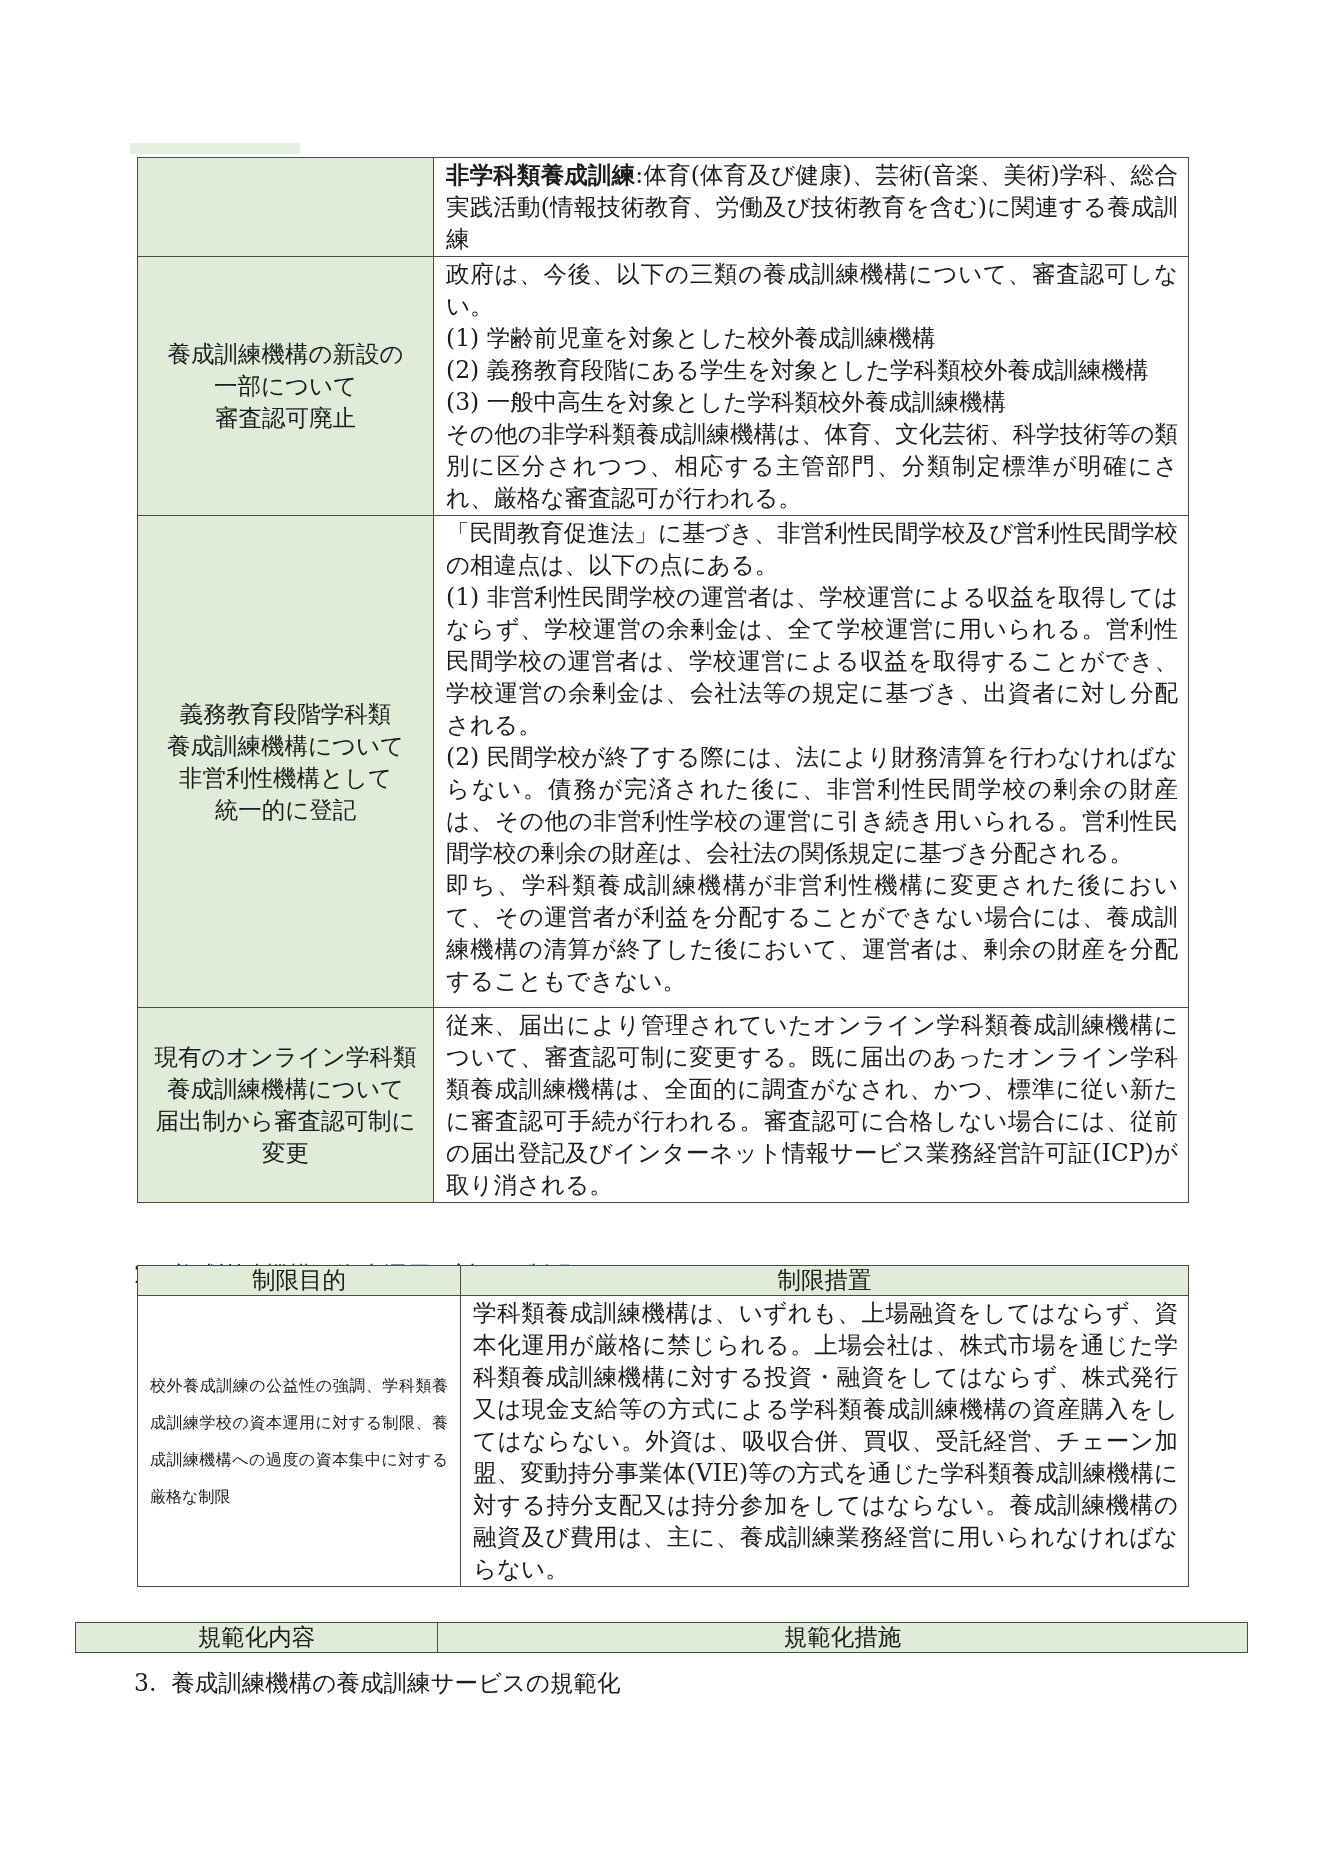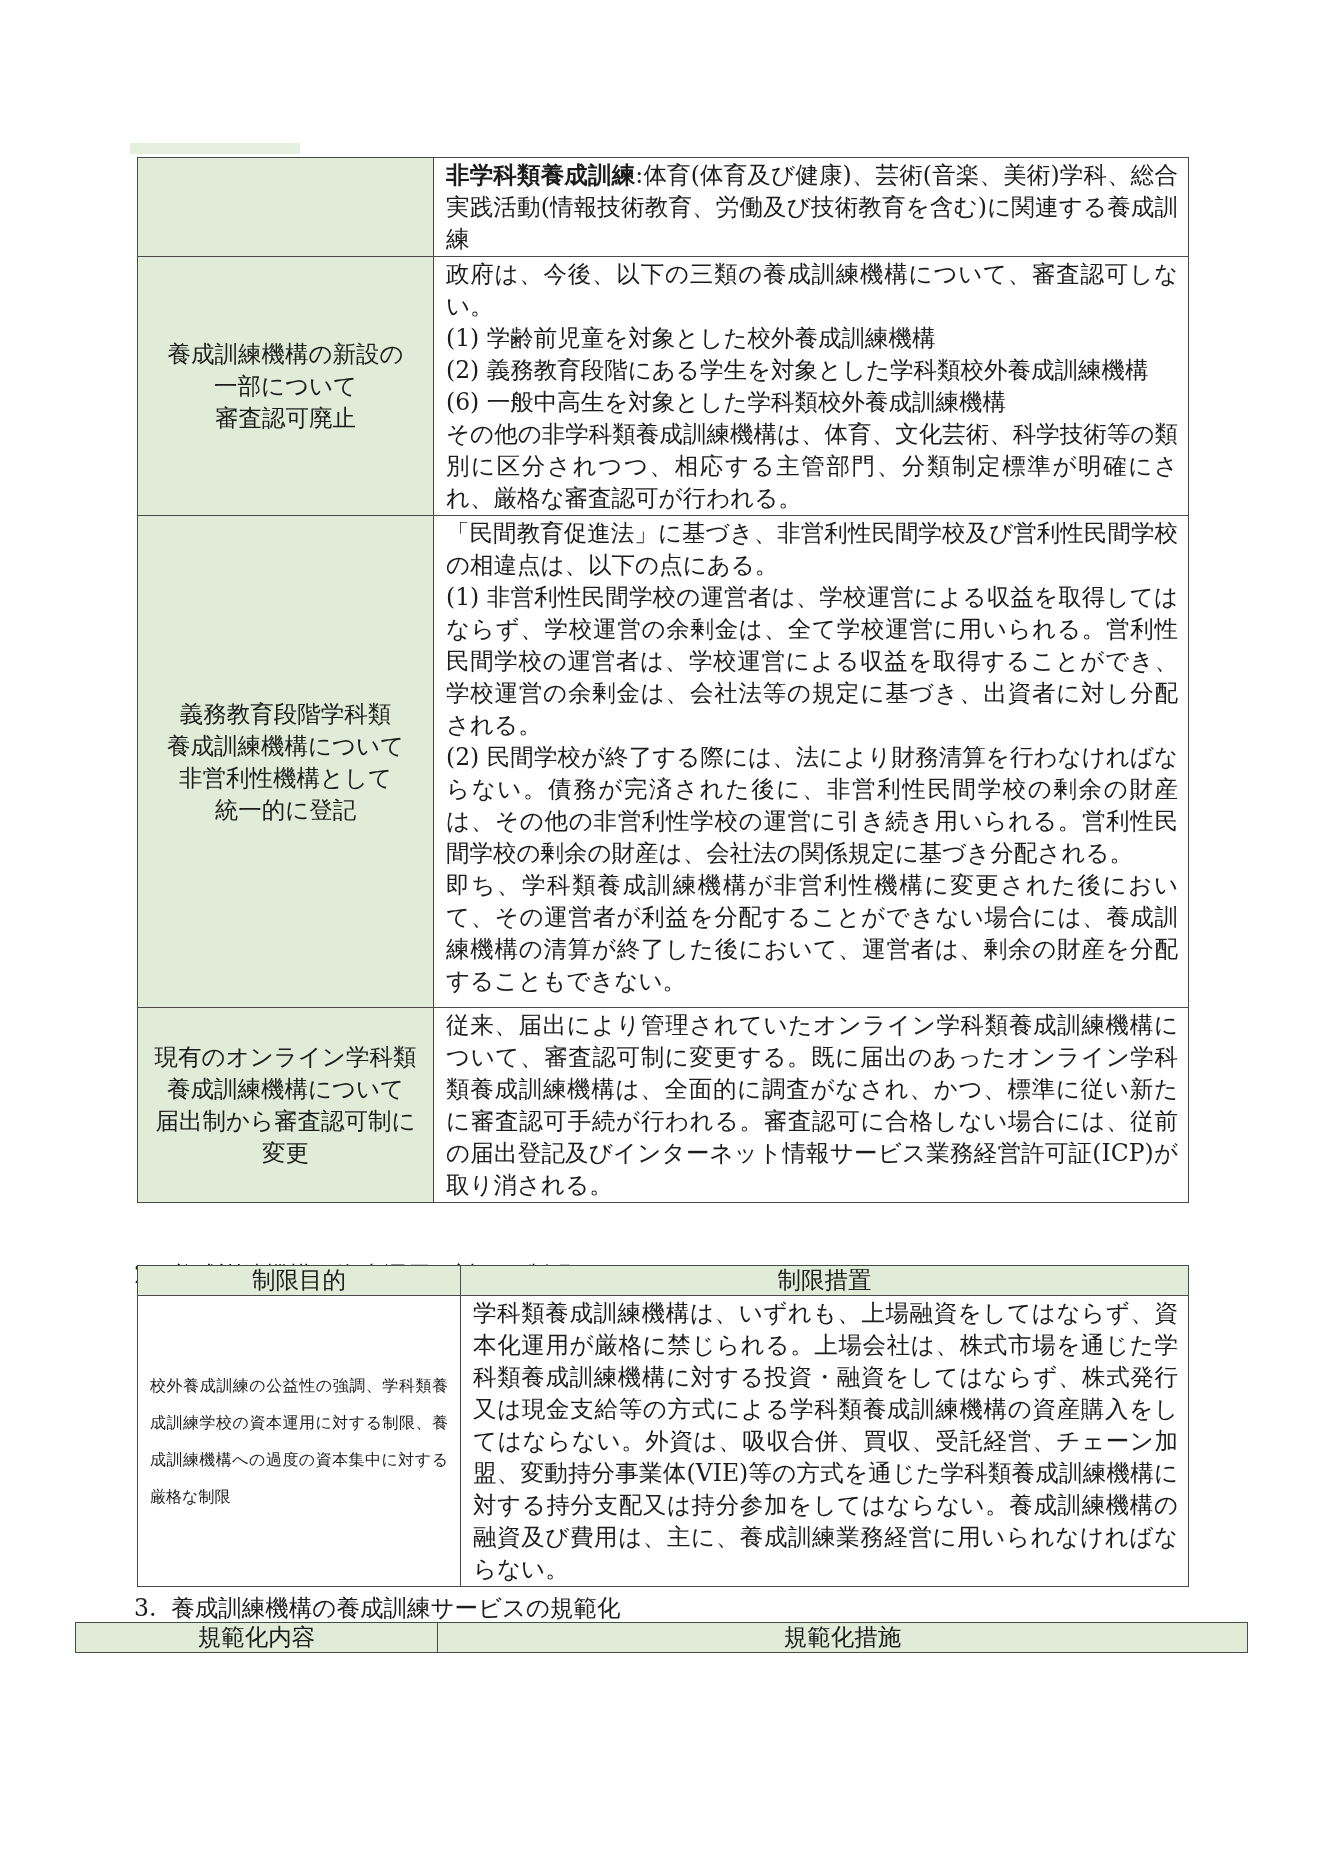--- a/index.html
+++ b/index.html
@@ -90,21 +90,21 @@
         <td class="cell-label" style="height:95px;"></td>
         <td class="cell-body"><strong>非学科類養成訓練</strong><span>:体育(体育及び健康)、芸術(音楽、美術)学科、総合実践活動(情報技術教育、労働及び技術教育を含む)に関連する養成訓練</span></td>
       </tr>
       <tr>
         <td class="cell-label" style="height:255px;margin-top:32px;">養成訓練機構の新設の
 一部について
 審査認可廃止</td>
         <td class="cell-body">政府は、今後、以下の三類の養成訓練機構について、審査認可しない。
 (1) 学齢前児童を対象とした校外養成訓練機構
 (2) 義務教育段階にある学生を対象とした学科類校外養成訓練機構
-(6) 一般中高生を対象とした学科類校外養成訓練機構
+(3) 一般中高生を対象とした学科類校外養成訓練機構
 その他の非学科類養成訓練機構は、体育、文化芸術、科学技術等の類別に区分されつつ、相応する主管部門、分類制定標準が明確にされ、厳格な審査認可が行われる。</td>
       </tr>
       <tr>
         <td class="cell-label" style="height:492px;">義務教育段階学科類
 養成訓練機構について
 非営利性機構として
 統一的に登記</td>
         <td class="cell-body">「民間教育促進法」に基づき、非営利性民間学校及び営利性民間学校の相違点は、以下の点にある。
 (1) 非営利性民間学校の運営者は、学校運営による収益を取得してはならず、学校運営の余剰金は、全て学校運営に用いられる。営利性民間学校の運営者は、学校運営による収益を取得することができ、学校運営の余剰金は、会社法等の規定に基づき、出資者に対し分配される。
 (2) 民間学校が終了する際には、法により財務清算を行わなければならない。債務が完済された後に、非営利性民間学校の剰余の財産は、その他の非営利性学校の運営に引き続き用いられる。営利性民間学校の剰余の財産は、会社法の関係規定に基づき分配される。
@@ -132,21 +132,21 @@
         <th class="header-cell" style="height:29px;">制限目的</th>
         <th class="header-cell">制限措置</th>
       </tr>
       <tr>
         <td class="t2-label" style="height:258px;">校外養成訓練の公益性の強調、学科類養成訓練学校の資本運用に対する制限、養成訓練機構への過度の資本集中に対する厳格な制限</td>
         <td class="cell-body">学科類養成訓練機構は、いずれも、上場融資をしてはならず、資本化運用が厳格に禁じられる。上場会社は、株式市場を通じた学科類養成訓練機構に対する投資・融資をしてはならず、株式発行又は現金支給等の方式による学科類養成訓練機構の資産購入をしてはならない。外資は、吸収合併、買収、受託経営、チェーン加盟、変動持分事業体(VIE)等の方式を通じた学科類養成訓練機構に対する持分支配又は持分参加をしてはならない。養成訓練機構の融資及び費用は、主に、養成訓練業務経営に用いられなければならない。</td>
       </tr>
     </tbody>
   </table>
 
-  <div class="heading" style="left:134px; top:1594px;">3.  養成訓練機構の養成訓練サービスの規範化</div>
+  <div class="heading" style="left:134px; top:1669px;">3.  養成訓練機構の養成訓練サービスの規範化</div>
 
   <table class="doc" style="left:75px; top:1622px; width:1172px;">
     <colgroup>
         <col style="width:362px">
         <col style="width:810px">
       </colgroup>
     <tbody>
       <tr>
         <th class="header-cell" style="height:29px;">規範化内容</th>
         <th class="header-cell">規範化措施</th>

